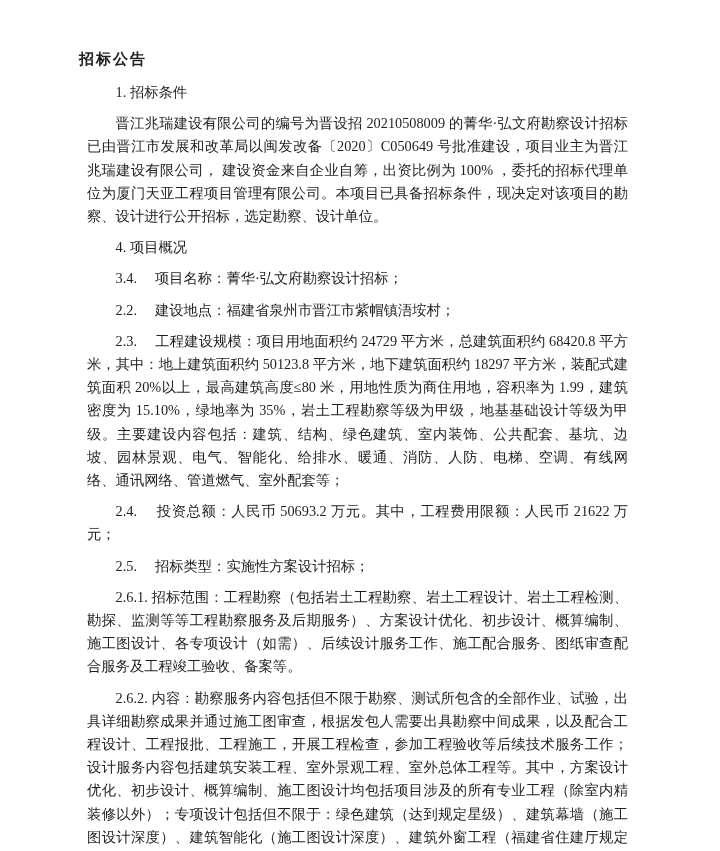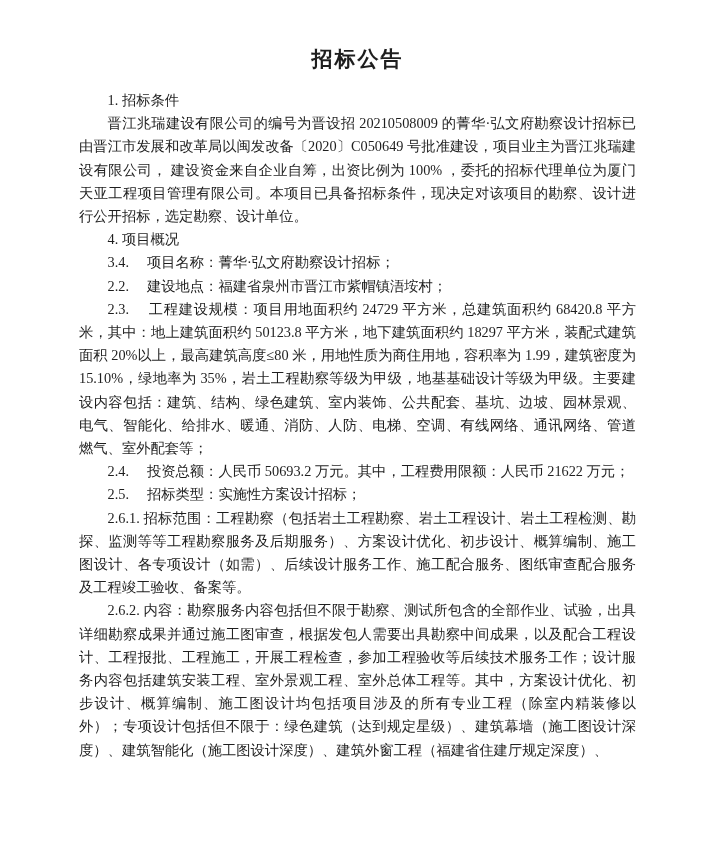--- a/index.html
+++ b/index.html
@@ -17,29 +17,29 @@
     box-sizing: content-box;
     width: 557px;
     padding-left: 79px;
     padding-top: 45px;
     font-family: "Liberation Serif", "DejaVu Serif", serif;
     color: #1e1e1e;
     font-size: 14.3px;
     line-height: 23.2px;
   }
   .doc-title {
-    font-size: 21px;
+    font-size: 15px;
     line-height: 28px;
     font-weight: bold;
-    text-align: center;
+    text-align: left;
     letter-spacing: 2px;
-    margin: 0 0 16px 0;
+    margin: 0 0 8px 0;
   }
   .para {
-    margin: 0;
+    margin: 8px;
     text-indent: 2em;
     text-align: justify;
     text-align-last: left;
     word-break: break-all;
   }
   .u {
     text-underline-offset: 3px;
     text-decoration-thickness: 1px;
   }
 </style>

